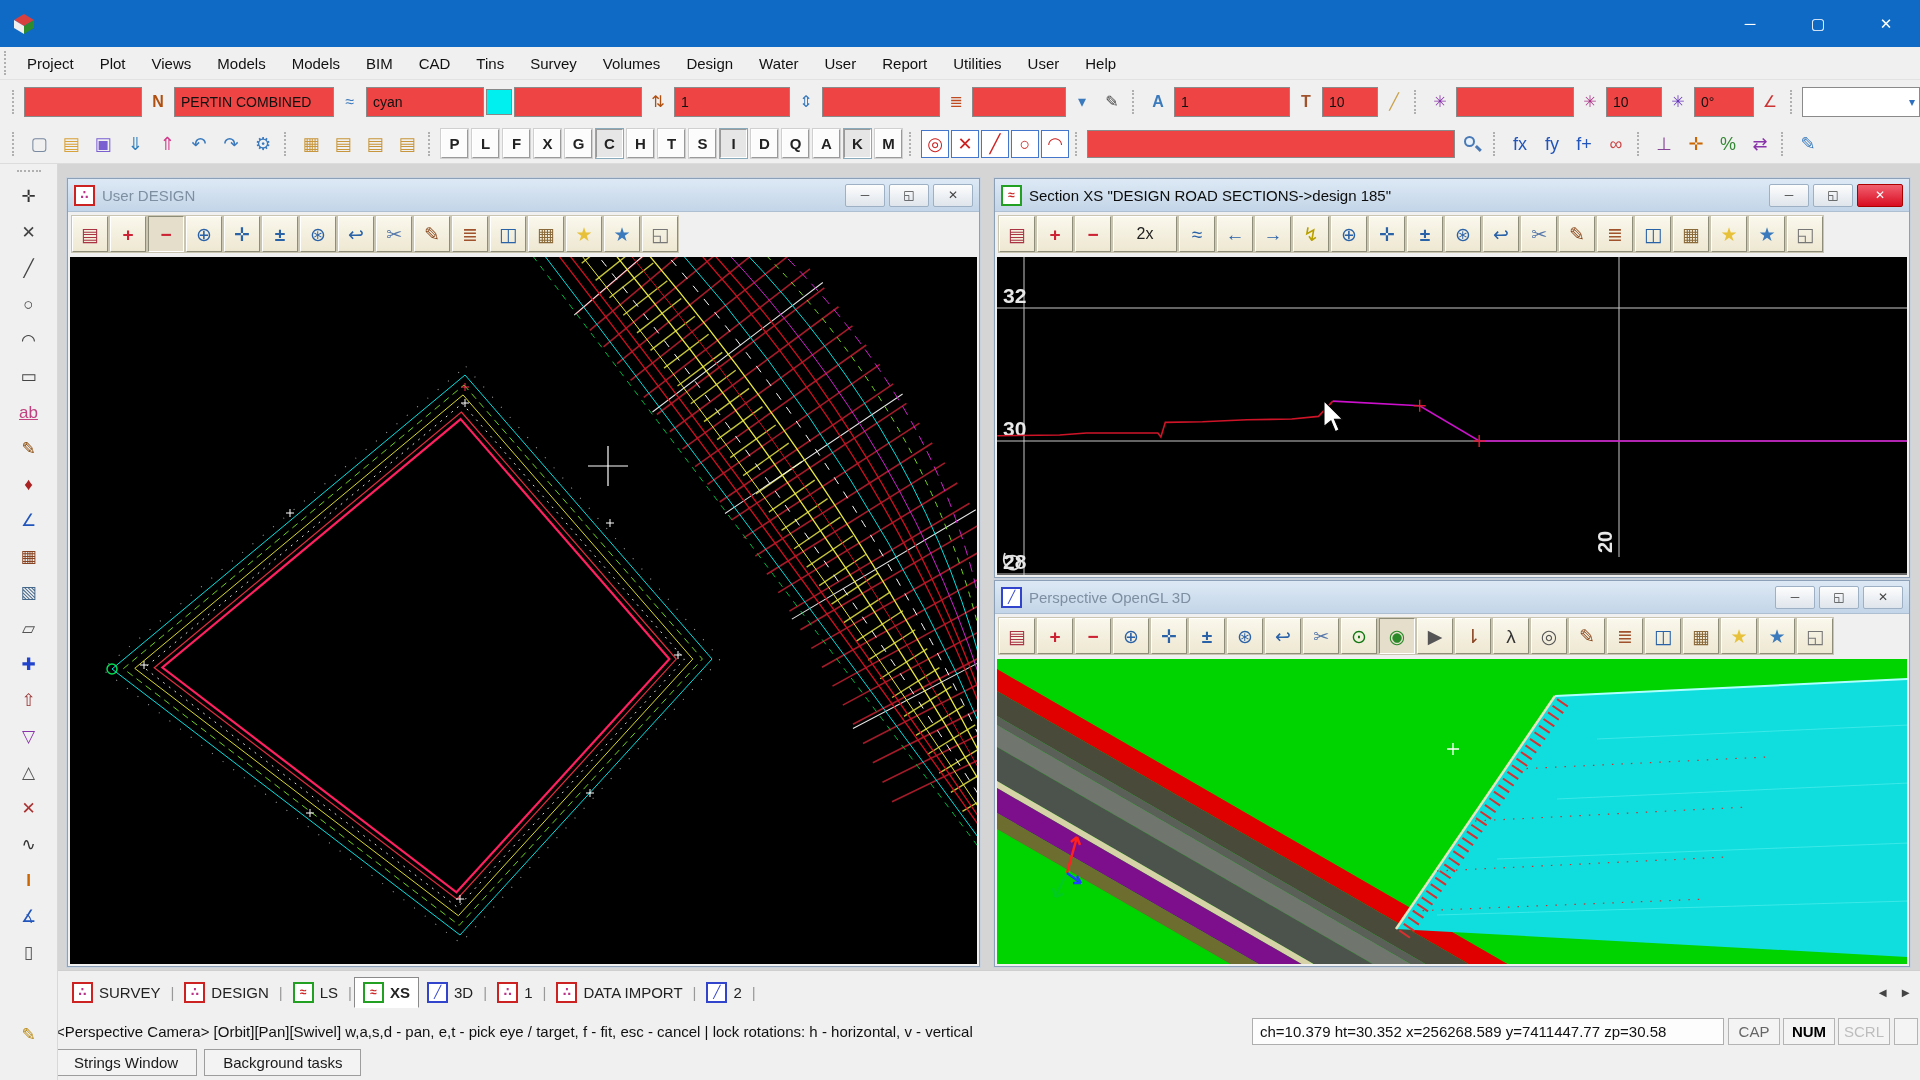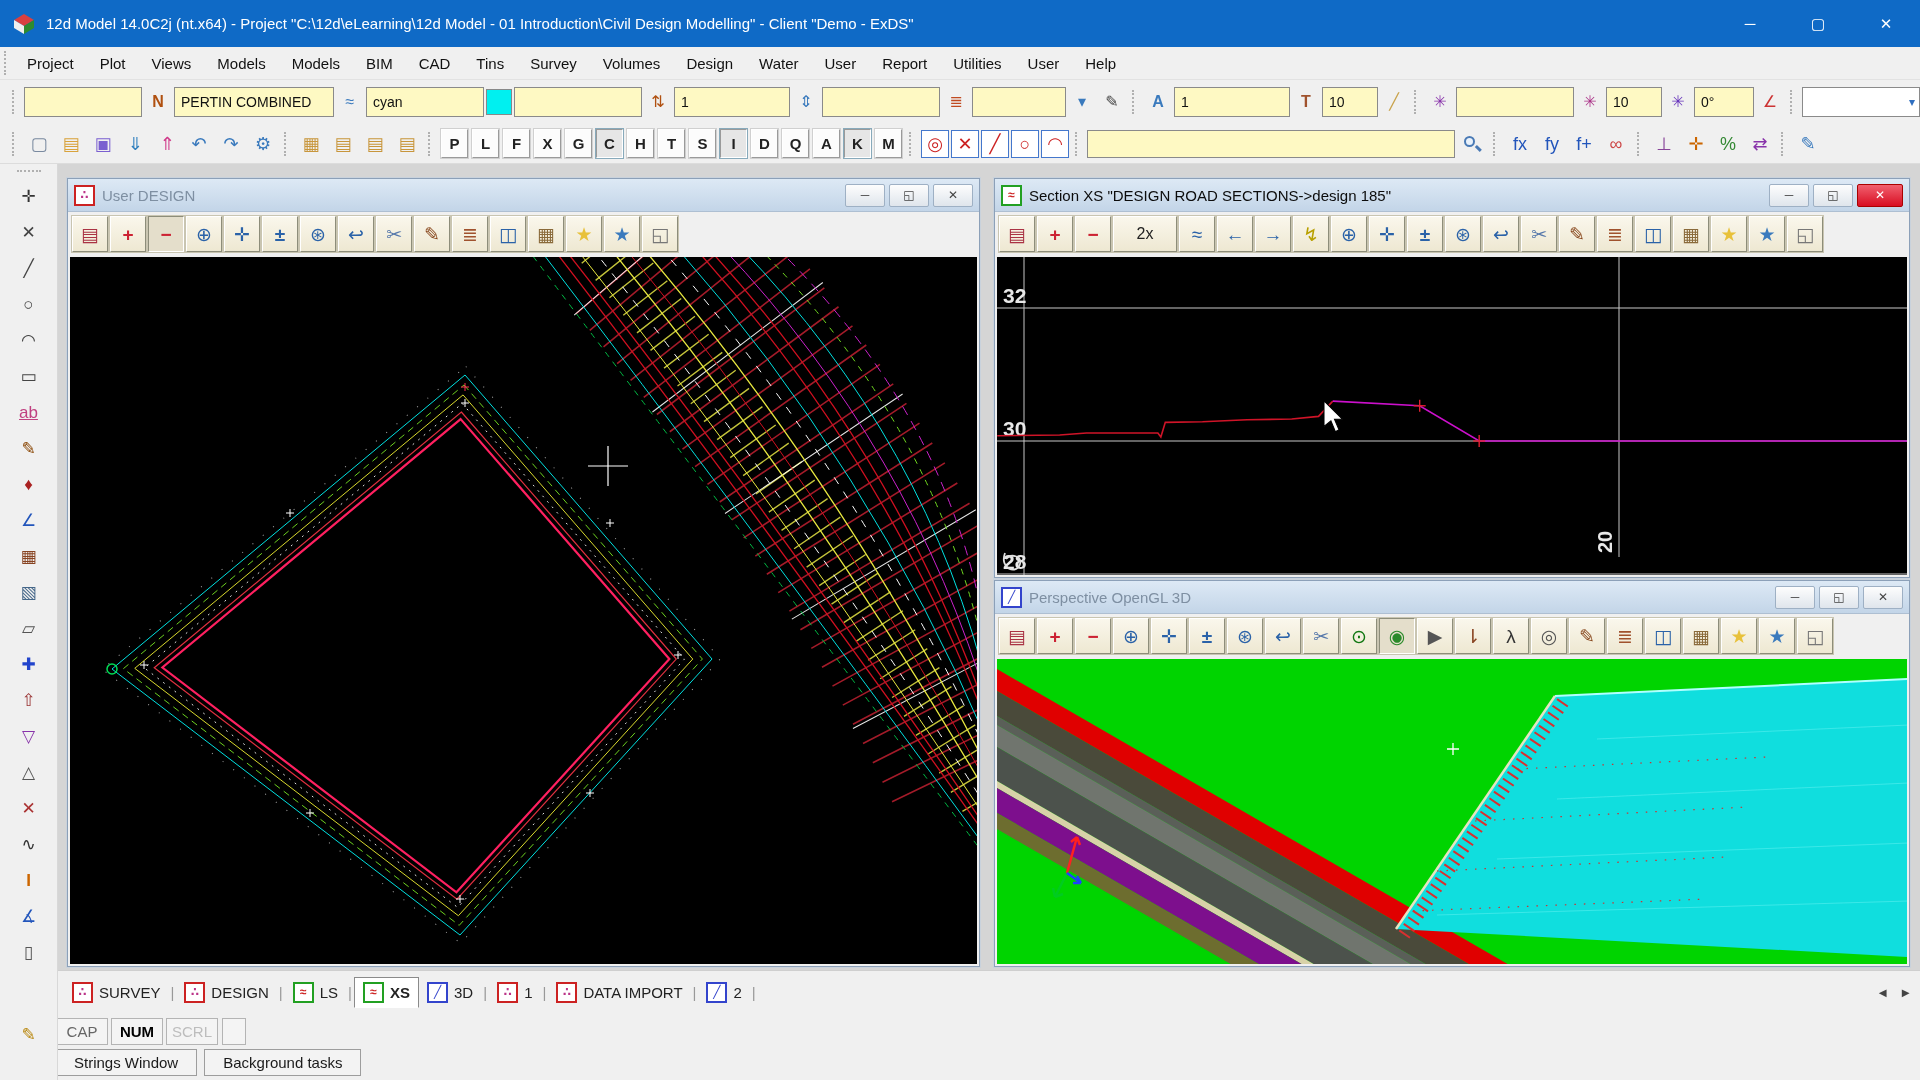--- a/index.html
+++ b/index.html
@@ -17,21 +17,21 @@
   .menubar { position:absolute; left:0; top:47px; width:1920px; height:33px; background:#f0f0f0;
     display:flex; align-items:center; font-size:15px; color:#111; border-bottom:1px solid #e2e2e2; }
   .menubar .mitem { padding:0 13px; height:100%; display:flex; align-items:center; }
   .tgrip { width:6px; height:24px; border-left:2px dotted #b0b0b0; margin:0 4px; align-self:center; }
 
   .tbrow { position:absolute; left:0; width:1920px; display:flex; align-items:center; gap:2px;
     background:#f0f0f0; padding-left:8px; }
   #toolbar1 { top:80px;  height:44px; }
   #toolbar2 { top:124px; height:40px; border-bottom:1px solid #dcdcdc; }
 
-  .tfield { height:30px; background:#fef9c3; border:1px solid #8a8a8a; font-size:14px; color:#111;
+  .tfield { height:30px; background:#ef4444; border:1px solid #8a8a8a; font-size:14px; color:#111;
     display:inline-flex; align-items:center; padding:0 6px; white-space:nowrap; overflow:hidden; }
   #toolbar2 .tfield { height:28px; }
   .tcombo { height:30px; background:#fff; border:1px solid #8a8a8a; display:inline-flex; align-items:center; }
   .tcombo .ct { flex:1; font-size:14px; padding:0 5px; }
   .tcombo .tarrow { color:#2f6fc0; font-size:12px; padding:0 4px; }
   .tbtn { width:28px; height:30px; background:#f0f0f0; border:1px solid #f0f0f0; display:inline-flex;
     align-items:center; justify-content:center; }
   #toolbar2 .tbtn { width:30px; height:30px; }
   .tg { font-size:16px; line-height:1; }
   #toolbar2 .tg { font-size:18px; }
@@ -110,21 +110,20 @@
 </style>
 </head>
 <body>
 
 <div class="titlebar">
   <svg class="appicon" viewBox="0 0 24 24">
     <polygon points="12,2 22,8 12,14 2,8" fill="#d84040"></polygon>
     <polygon points="2,8 12,14 12,22 2,16" fill="#efefef"></polygon>
     <polygon points="22,8 12,14 12,22 22,16" fill="#2e8b2e"></polygon>
   </svg>
-  <span class="ttext">12d Model  14.0C2j (nt.x64) - Project "C:\12d\eLearning\12d Model - 01 Introduction\Civil Design Modelling" - Client "Demo - ExDS"</span>
   <div class="capmain">
       <span class="mbtn">─</span>
       <span class="mbtn">▢</span>
       <span class="mbtn">✕</span>
     </div>
 </div>
 
 <div class="menubar">
   <span class="tgrip"></span>
   <span style="display:flex;height:100%;justify-content:space-between;">
@@ -784,20 +783,22 @@
       </span>
       <span class="tsep">|</span>
     </span>
   <span class="tabscroll">
     <span>◄</span>
     <span>►</span>
   </span>
 </div>
 
 <div class="statusbar">
+  <span class="sprompt">&lt;Perspective Camera&gt; [Orbit][Pan][Swivel]  w,a,s,d - pan, e,t - pick eye / target, f - fit, esc - cancel | lock rotations: h - horizontal, v - vertical</span>
+  <span class="scoord">ch=10.379 ht=30.352 x=256268.589 y=7411447.77 zp=30.58</span>
   <span style="display:flex;gap:3px;">
       <span class="skey on">CAP</span>
       <span class="skey bold">NUM</span>
       <span class="skey off">SCRL</span>
     </span>
   <span class="sblank"></span>
 </div>
 
 <div class="bottomrow">
   <span class="obtn">Strings Window</span>

